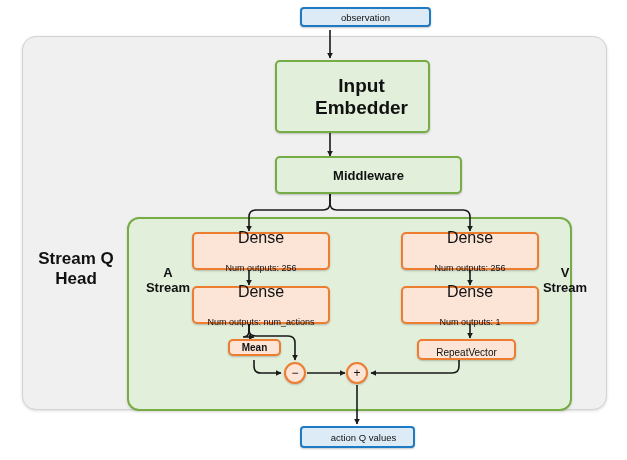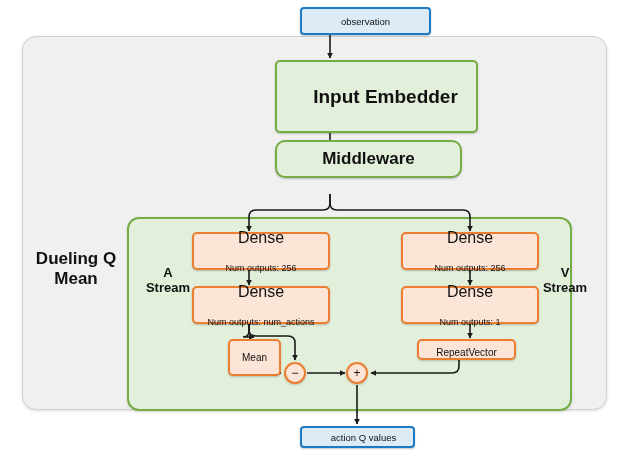--- a/index.html
+++ b/index.html
@@ -63,34 +63,34 @@
       <path d="M249,324 L249,330 Q249,336 256,336 L288,336 Q295,336 295,343 L295,360"></path>
       <path d="M254,360 L254,366 Q254,373 261,373 L281,373"></path>
       <path d="M307,373 L345,373"></path>
       <path d="M470,324 L470,338"></path>
       <path d="M459,360 L459,366 Q459,373 452,373 L371,373"></path>
       <path d="M357,385 L357,424"></path>
     </g>
     <path d="M249,324 L249,333" fill="none" stroke="#1a1a1a" stroke-width="1.6"></path>
   </svg>
 
-  <div class="node io-node" style="left:300px;top:7px;width:131px;height:28px;">
+  <div class="node io-node" style="left:300px;top:7px;width:131px;height:20px;">
     <span>observation</span>
   </div>
 
-  <div class="node green-node" style="left:275px;top:60px;width:203px;height:73px;font-size:19px;padding-left:18px;">
+  <div class="node green-node" style="left:275px;top:60px;width:155px;height:73px;font-size:19px;padding-left:18px;">
     <span>Input Embedder</span>
   </div>
 
-  <div class="node green-node" style="left:275px;top:140px;width:187px;height:38px;font-size:17px;border-radius:10px;">
+  <div class="node green-node" style="left:275px;top:156px;width:187px;height:38px;font-size:13px;">
     <span>Middleware</span>
   </div>
 
   <div class="side-label" style="left:30px;top:249px;width:92px;font-size:17px;">
-    <span>Dueling Q Mean</span>
+    <span>Stream Q Head</span>
   </div>
 
   <div class="side-label" style="left:140px;top:265px;width:56px;font-size:13px;">
     <div>A</div>
     <div>Stream</div>
   </div>
 
   <div class="side-label" style="left:535px;top:265px;width:60px;font-size:13px;">
     <div>V</div>
     <div>Stream</div>
@@ -99,21 +99,21 @@
   <div class="node orange-node" style="left:192px;top:232px;width:138px;height:38px;">
     <span class="l1">Dense</span>
     <span class="l2">Num outputs: 256</span>
   </div>
 
   <div class="node orange-node" style="left:192px;top:286px;width:138px;height:38px;">
     <span class="l1">Dense</span>
     <span class="l2">Num outputs: num_actions</span>
   </div>
 
-  <div class="node orange-node" style="left:228px;top:339px;width:53px;height:37px;font-size:10px;font-weight:normal;">
+  <div class="node orange-node" style="left:228px;top:339px;width:53px;height:17px;font-size:10px;font-weight:bold;">
     <span>Mean</span>
   </div>
 
   <div class="node orange-node" style="left:401px;top:232px;width:138px;height:38px;">
     <span class="l1">Dense</span>
     <span class="l2">Num outputs: 256</span>
   </div>
 
   <div class="node orange-node" style="left:401px;top:286px;width:138px;height:38px;">
     <span class="l1">Dense</span>

